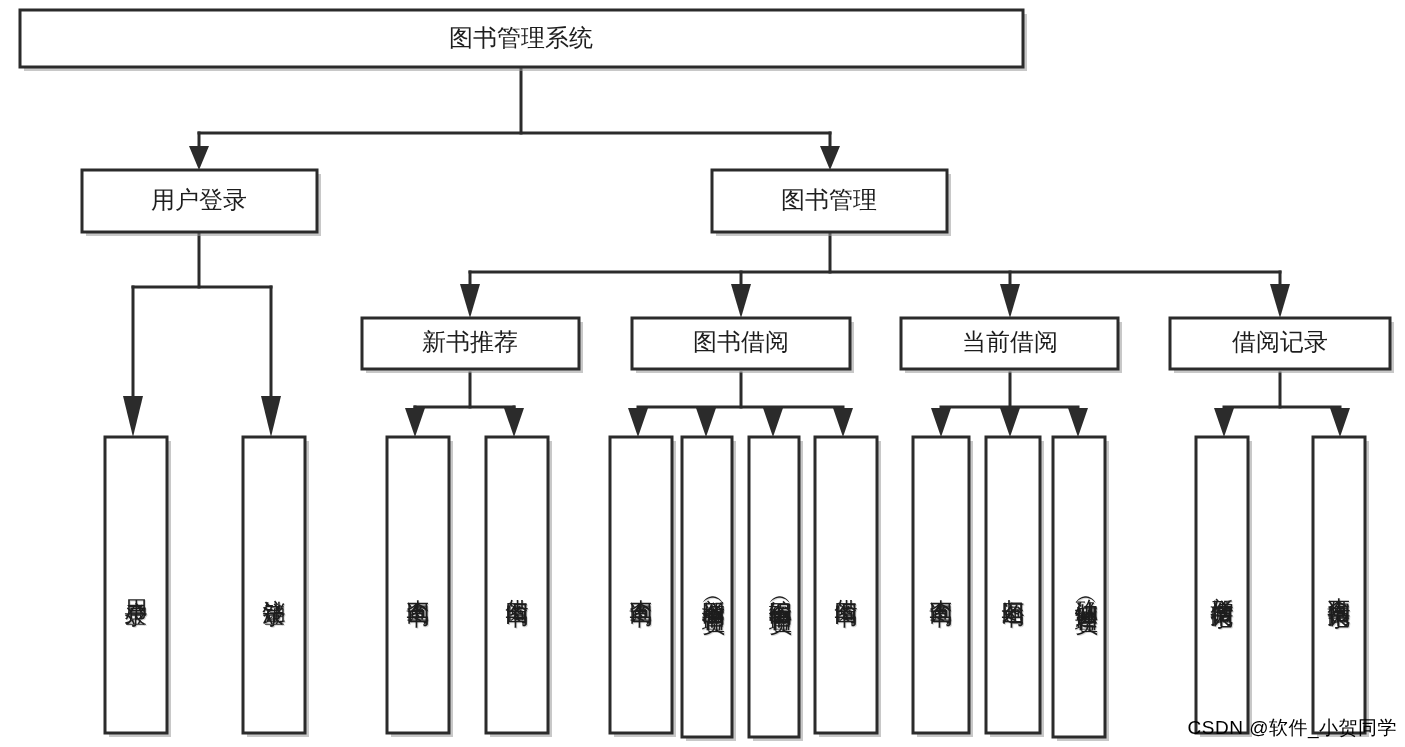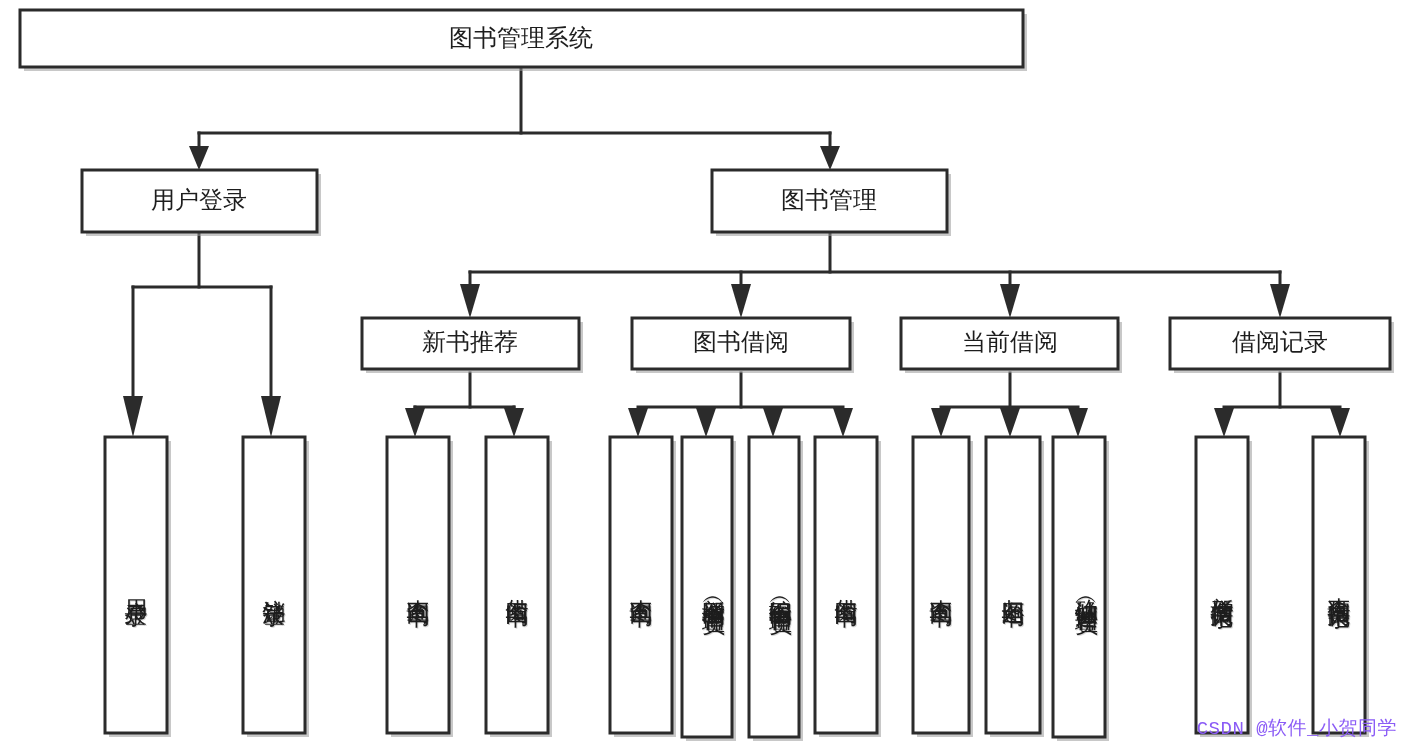--- a/index.html
+++ b/index.html
@@ -60,23 +60,23 @@
     color: #1d1d1d;
     letter-spacing: 2px;
     white-space: nowrap;
     text-shadow: 1px 1px 0 rgba(150,150,150,0.35);
     pointer-events: none;
   }
   .watermark {
     position: absolute;
     right: 8px;
     bottom: 6px;
-    font-family: Liberation Mono, monospace;
+    font-family: Liberation Sans, sans-serif;
     font-size: 19px;
-    color: #8b5cf6;
+    color: #000000;
     white-space: nowrap;
     letter-spacing: 0.5px;
   }
 </style>
 </head>
 <body>
 
 <div id="diagram-root">
 
   <svg id="chart-svg" viewBox="0 0 1405 747">

